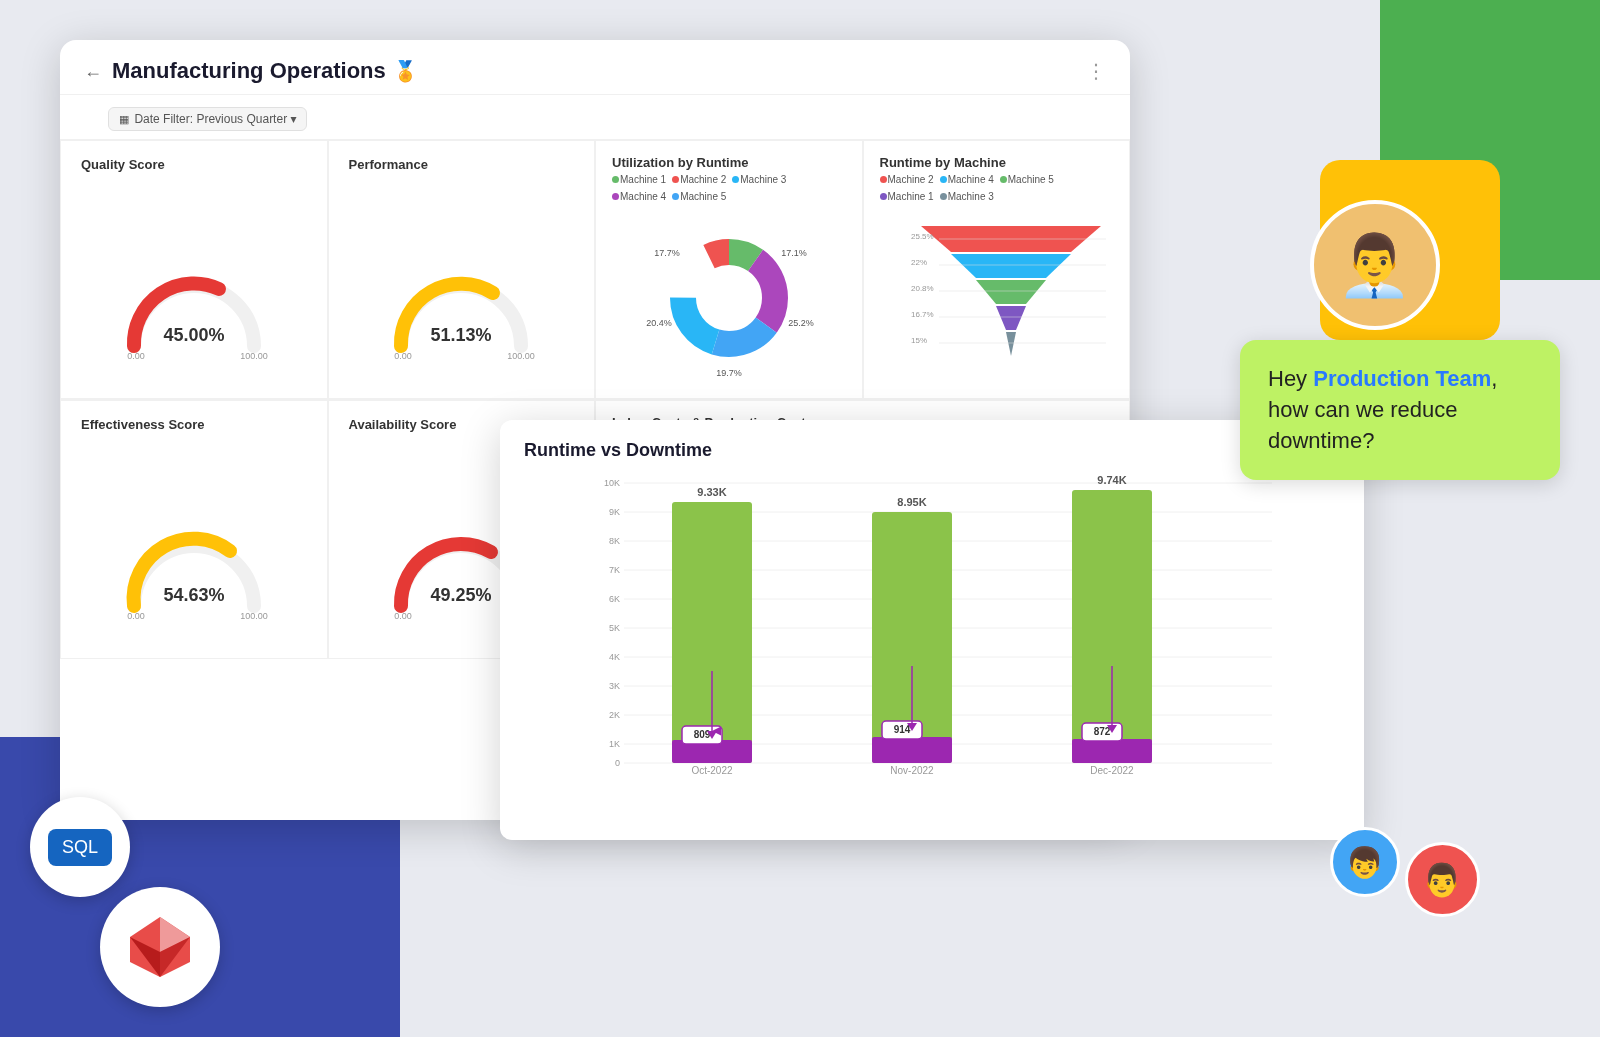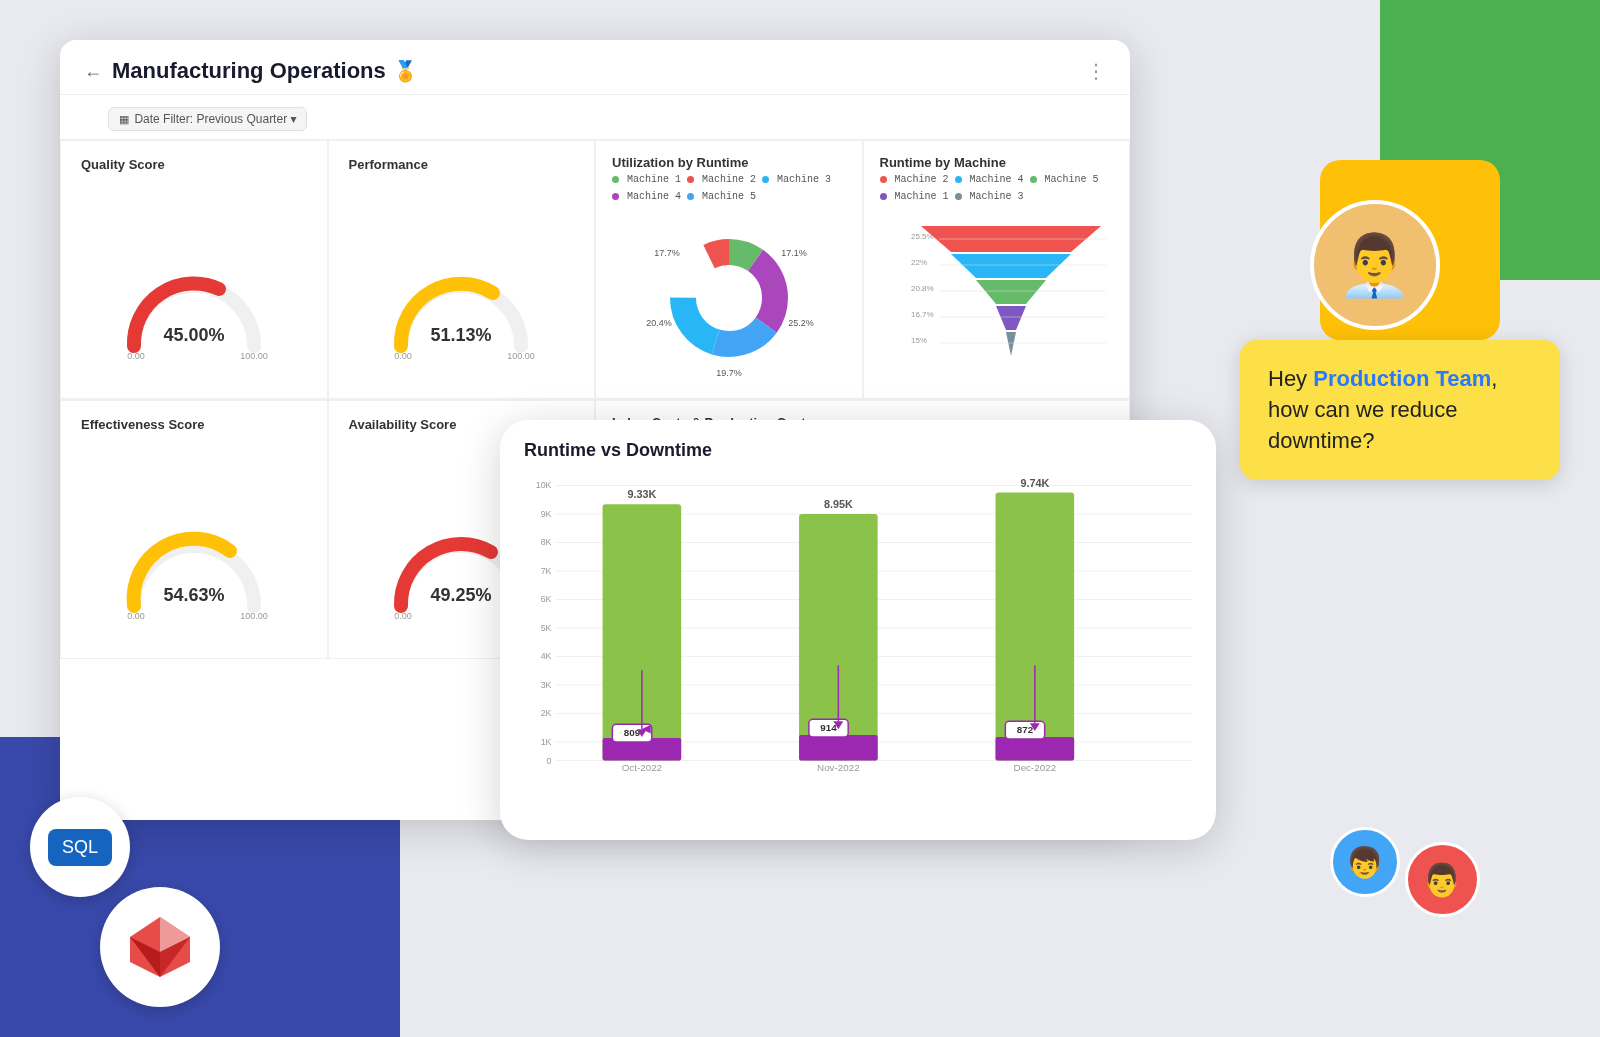--- a/index.html
+++ b/index.html
@@ -134,61 +134,60 @@
       display: flex;
       flex-wrap: wrap;
       gap: 6px;
       margin-bottom: 6px;
     }
     .legend-item {
       display: flex;
       align-items: center;
       font-size: 10px;
       color: #555;
-      gap: 8px;
-      font-family: Liberation Mono, monospace;
+      gap: 1px;
     }
     .legend-dot {
       width: 7px;
       height: 7px;
       border-radius: 50%;
     }
 
     .bottom-chart-card {
       border: 1px solid #f0f0f0;
       padding: 14px 16px 10px;
       display: flex;
       flex-direction: column;
       overflow: hidden;
     }
 
     
     .runtime-card {
       position: absolute;
       top: 420px;
       left: 500px;
-      width: 716px;
+      width: 864px;
       height: 420px;
       background: #fff;
-      border-radius: 28px;
+      border-radius: 12px;
       box-shadow: 0 8px 40px rgba(0,0,0,0.18);
       z-index: 15;
       padding: 20px 24px 16px;
       display: flex;
       flex-direction: column;
       justify-content: center;
     }
 
     
     .chat-bubble {
       position: absolute;
       top: 340px;
       right: 40px;
       width: 320px;
-      background: #fde047;
+      background: #bef264;
       border-radius: 16px;
       box-shadow: 0 4px 20px rgba(0,0,0,0.15);
       padding: 24px 28px;
       z-index: 20;
       font-size: 22px;
       line-height: 1.4;
       color: #222;
       font-weight: 500;
     }
     .chat-highlight {

